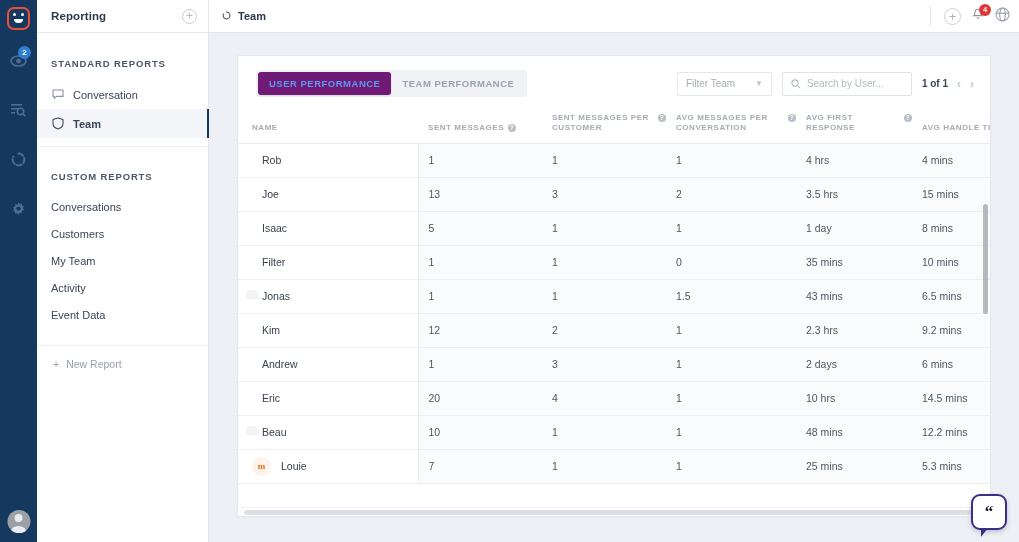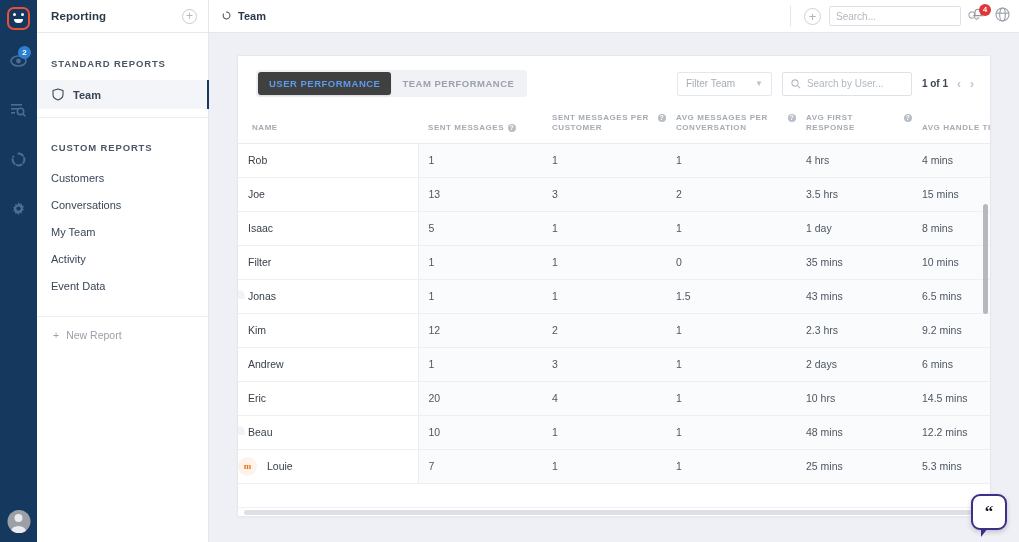--- a/index.html
+++ b/index.html
@@ -138,21 +138,21 @@
     box-shadow: 0 1px 2px rgba(40,50,70,.04);
   }
   .panel-top {
     display: flex; align-items: center; padding: 14px 16px 12px 18px; gap: 10px;
   }
   .tabs { display: flex; background: #f1f2f6; border-radius: 3px; padding: 2px; }
   .tab {
     font-size: 9.5px; font-weight: bold; letter-spacing: .5px; color: #9ba1ab;
     padding: 6px 11px; border-radius: 3px; cursor: pointer;
   }
-  .tab.active { background: #404040; color: #5b9bf0; box-shadow: 0 1px 2px rgba(40,50,70,.13); }
+  .tab.active { background: #701a75; color: #5b9bf0; box-shadow: 0 1px 2px rgba(40,50,70,.13); }
   .top-spacer { flex: 1; }
   .select-box {
     width: 95px; height: 24px; border: 1px solid #e4e6eb; border-radius: 2px;
     display: flex; align-items: center; padding: 0 8px; font-size: 10px; color: #a8adb5; cursor: pointer;
   }
   .select-box .caret { margin-left: auto; color: #bdc1c8; font-size: 8px; }
   .user-search {
     width: 130px; height: 24px; border: 1px solid #dde1e8; border-radius: 2px;
     display: flex; align-items: center; gap: 6px; padding: 0 8px; background: #fff;
   }
@@ -179,21 +179,21 @@
     display: inline-block; width: 8px; height: 8px; border-radius: 50%;
     background: #b9bec6; color: #fff; font-size: 6.5px; font-weight: bold;
     line-height: 8px; text-align: center; flex: 0 0 8px; margin-top: 1px;
   }
   tbody td {
     height: 34px; font-size: 10.5px; color: #4d5662;
     border-bottom: 1px solid #edeff2; padding: 0;
     background: #fafbfc;
   }
   td.c-name { background: #fff; border-right: 1px solid #e9ebef; }
-  .name-cell { display: flex; align-items: center; gap: 10px; padding-left: 0; }
+  .name-cell { display: flex; align-items: center; gap: 10px; padding-left: 14px; }
   .avatar { width: 19px; height: 19px; border-radius: 50%; flex: 0 0 19px; overflow: hidden; position: relative; }
   .avatar.generic { background: #b0b4ba; }
   .avatar.generic .body { position:absolute; bottom:-3px; left:50%; transform:translateX(-50%); width:12.5px; height:9px; background:#f2f3f5; border-radius:50% 50% 0 0; }
   .avatar.letter { background:#fdf3ea; color:#e8701a; font-size:9px; font-weight:bold; display:flex; align-items:center; justify-content:center; font-family:"Liberation Serif", serif; }
   .name-txt { font-size: 10.5px; color: #39414c; }
   .cellpad { padding-left: 10px; }
   col.w-name { width: 180px; } col.w-num { width: 124px; }
   col.w-spc { width: 124px; } col.w-apc { width: 130px; }
   col.w-afr { width: 116px; } col.w-aht { width: 110px; }
 
@@ -270,39 +270,47 @@
 
   <div class="sidebar">
     <div class="sidebar-head">
       <span class="sidebar-title">Reporting</span>
       <span class="plus-circle">+</span>
     </div>
 
     <div class="std-sec">
       <div class="sec-title">STANDARD REPORTS</div>
       <div class="std-list" style="margin-top:6px;">
+        <div class="nav-item">
+          <span class="ico">
+            <svg width="12" height="11" viewBox="0 0 12 11">
+                <path d="M1 1h10v6.4H4.6L2.3 9.4V7.4H1z" fill="none" stroke="#8a929c" stroke-width="1.1" stroke-linejoin="round"></path>
+              </svg>
+          </span>
+          <span>Conversation</span>
+        </div>
         <div class="nav-item active">
           <span class="ico">
             <svg width="12" height="13" viewBox="0 0 12 13">
                 <path d="M6 1 L11 2.6 V6.6 C11 9.4 8.7 11.3 6 12 C3.3 11.3 1 9.4 1 6.6 V2.6 Z" fill="none" stroke="#3c4854" stroke-width="1.1" stroke-linejoin="round"></path>
               </svg>
           </span>
           <span>Team</span>
         </div>
       </div>
     </div>
 
     <div class="custom-sec">
       <div class="sec-title">CUSTOM REPORTS</div>
       <div style="margin-top:6px;">
         <div class="cust-item">
+            <span>Conversations</span>
+          </div>
+        <div class="cust-item">
             <span>Customers</span>
-          </div>
-        <div class="cust-item">
-            <span>Conversations</span>
           </div>
         <div class="cust-item">
             <span>My Team</span>
           </div>
         <div class="cust-item">
             <span>Activity</span>
           </div>
         <div class="cust-item">
             <span>Event Data</span>
           </div>
@@ -328,29 +336,20 @@
         </span>
         <span>Team</span>
       </div>
       <div class="topbar-spacer"></div>
 
 
       <span class="divider-v"></span>
 
       <span class="circ-btn">+</span>
 
-      <div class="search-box">
-        <input placeholder="Search..." style="">
-        <span>
-          <svg width="10" height="10" viewBox="0 0 11 11">
-              <circle cx="4.4" cy="4.4" r="3.4" fill="none" stroke="#a9aeb6" stroke-width="1.2"></circle>
-              <line x1="7" y1="7" x2="10" y2="10" stroke="#a9aeb6" stroke-width="1.2"></line>
-            </svg>
-        </span>
-      </div>
 
       <div class="bell-wrap">
         <span>
           <svg width="12" height="13" viewBox="0 0 12 13">
               <path d="M6 1.2c-1.9 0-3 1.3-3 3.1 0 2.5-1.1 3.3-1.1 3.3h8.2S9 6.8 9 4.3c0-1.8-1.1-3.1-3-3.1z" fill="none" stroke="#8f959d" stroke-width="1.1"></path>
               <path d="M4.8 9.6a1.3 1.3 0 0 0 2.4 0" fill="none" stroke="#8f959d" stroke-width="1.1"></path>
             </svg>
         </span>
         <span class="bell-badge">4</span>
       </div>

